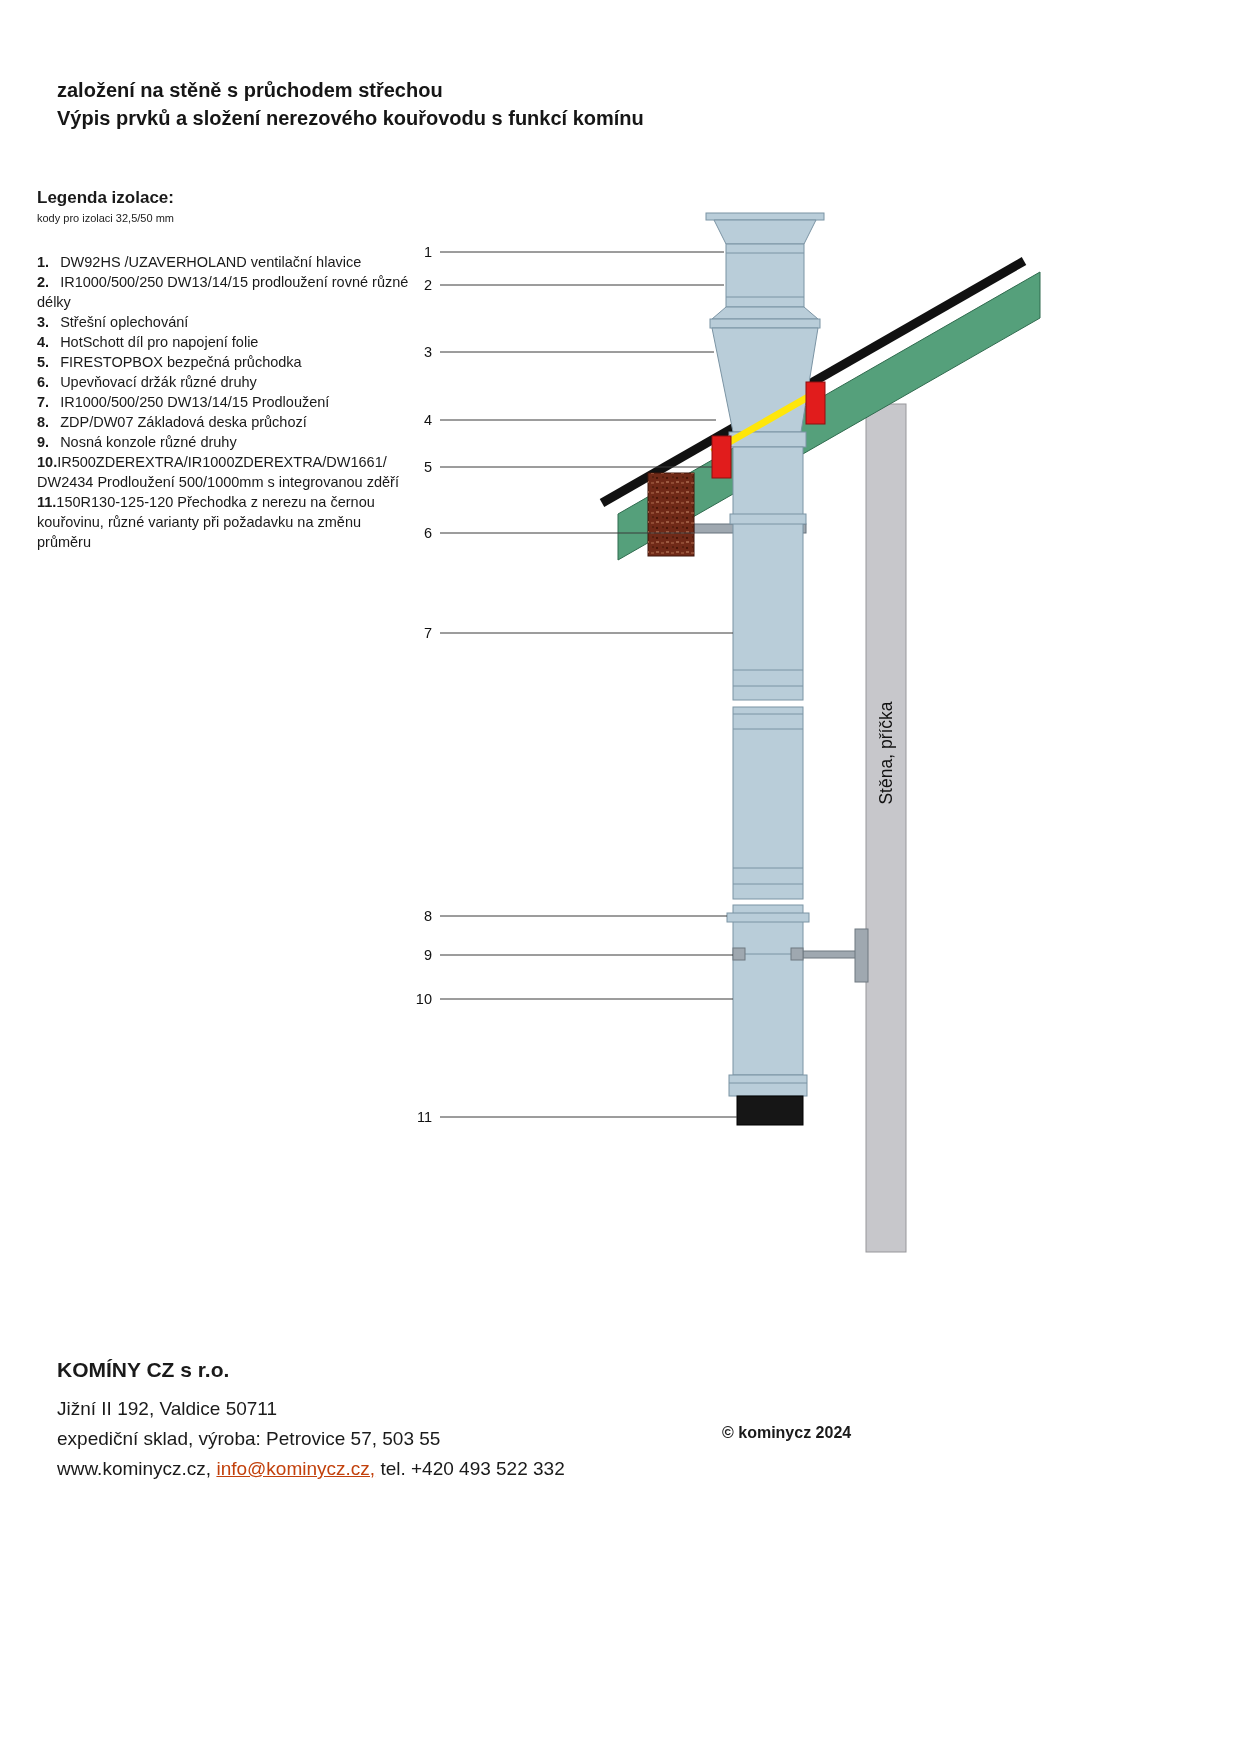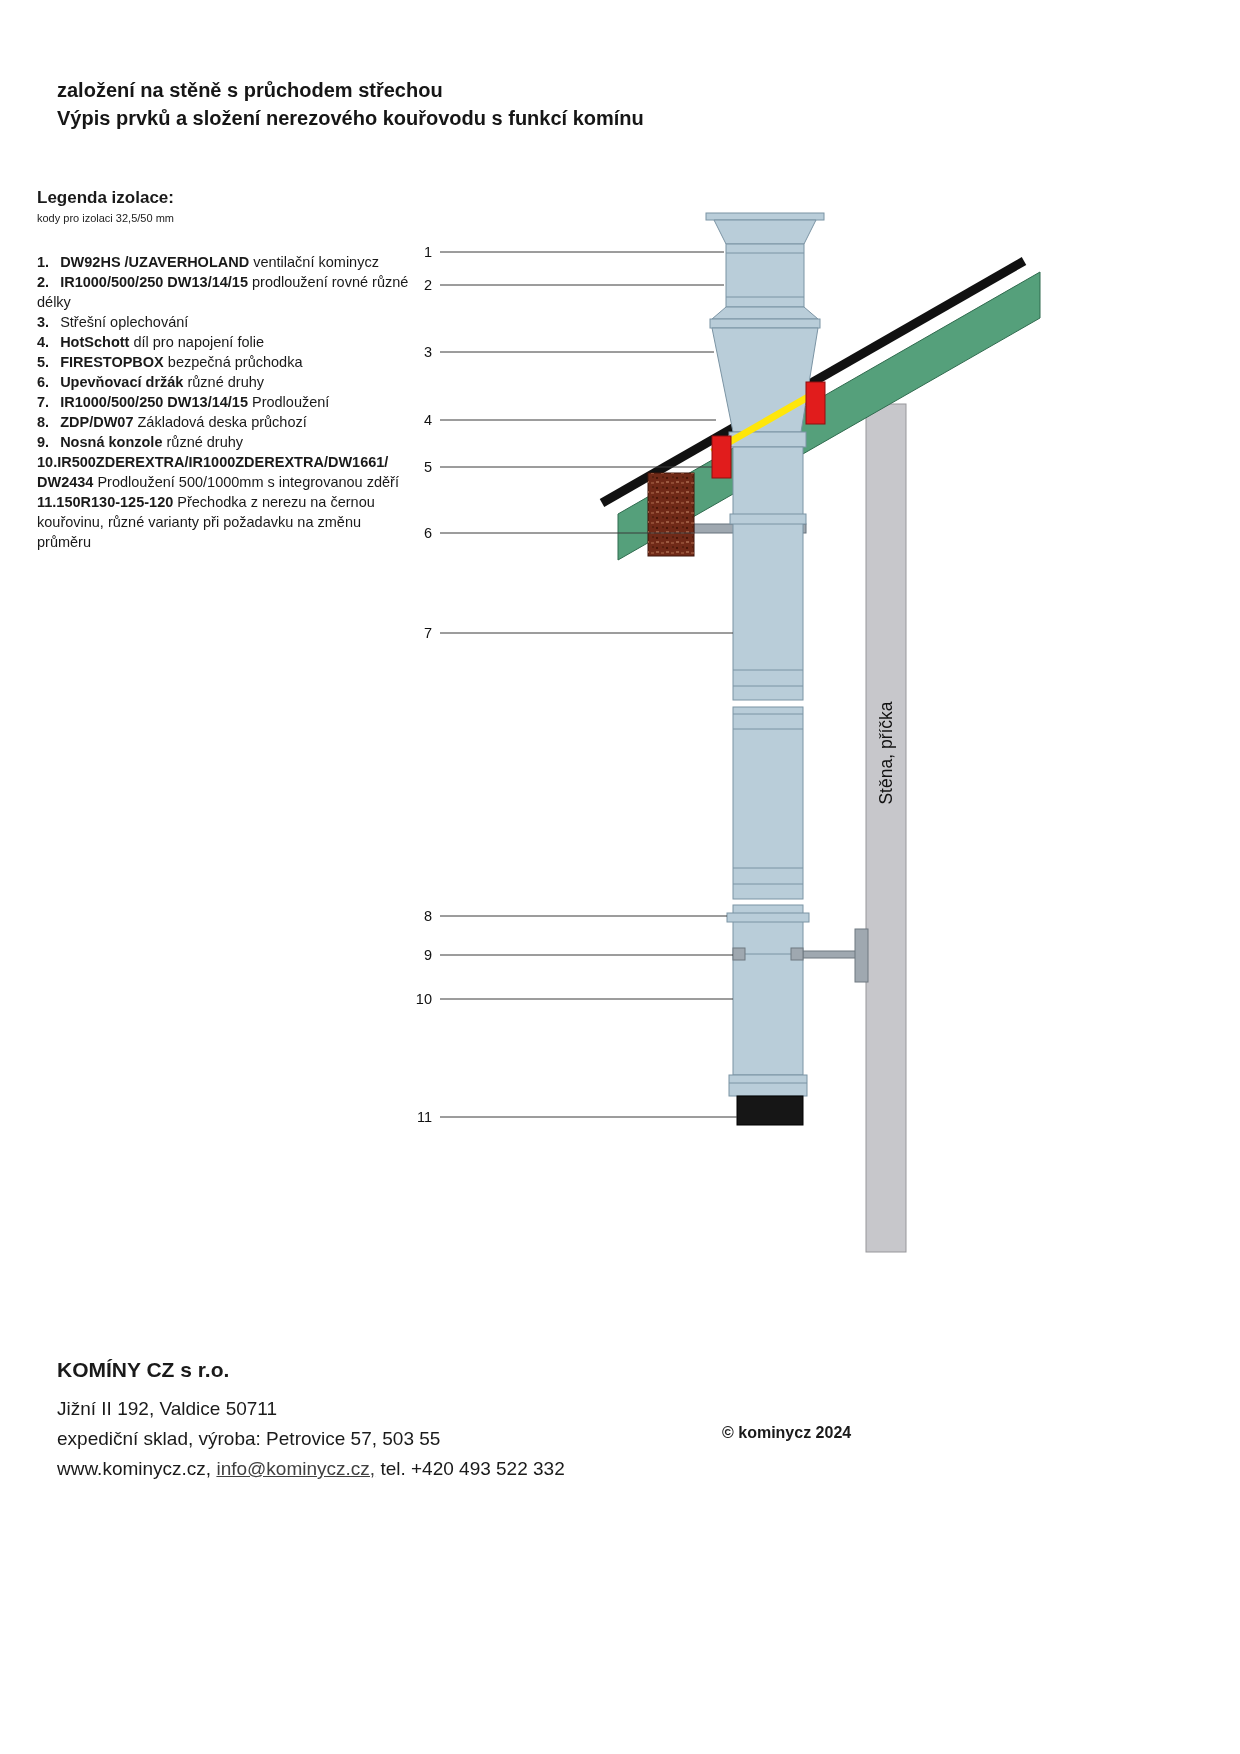--- a/index.html
+++ b/index.html
@@ -11,54 +11,54 @@
   .title{position:absolute;left:57px;top:76px;width:720px;
     font-size:20px;font-weight:700;line-height:28px;color:#161616;}
   
   .legend{position:absolute;left:37px;top:188px;width:382px;}
   .legend-heading{margin:0;font-size:17px;font-weight:700;}
   .legend-sub{font-size:11px;margin-top:4px;color:#222;}
   .legend-list{margin-top:28px;font-size:14.5px;line-height:20px;}
   .legend-item{overflow-wrap:break-word;}
   .li-num{font-weight:700;margin-right:7px;}
   .legend-item.tight .li-num{margin-right:0;}
-  .li-code{font-weight:700;text-align:right;}
+  .li-code{font-weight:400;text-align:right;}
   
   .diagram{position:absolute;left:0;top:0;width:1240px;height:1754px;pointer-events:none;}
   .diagram-svg{position:absolute;left:0;top:0;pointer-events:none;}
   .callout{position:absolute;left:396px;width:36px;text-align:right;
     font-size:14.5px;color:#111;line-height:20px;}
   .wall-label{position:absolute;left:886px;top:753px;
     transform:translate(-50%,-50%) rotate(-90deg);
     font-size:17.5px;color:#111;white-space:nowrap;}
   
   .footer{position:absolute;left:57px;top:1358px;width:700px;}
   .f-company{font-size:21px;font-weight:700;margin-bottom:12px;}
   .f-line{font-size:19px;line-height:30px;}
-  .email{color:#404040;text-decoration:underline;pointer-events:auto;}
+  .email{color:#c2410c;text-decoration:underline;pointer-events:auto;}
   .copyright{position:absolute;left:722px;top:1424px;font-size:16px;font-weight:700;}
 </style>
 </head>
 <body>
 
 <div class="page">
 
   <header class="title">
     <div>založení na stěně s průchodem střechou</div>
     <div>Výpis prvků a složení nerezového kouřovodu s funkcí komínu</div>
   </header>
 
   <section class="legend">
     <h2 class="legend-heading">Legenda izolace:</h2>
     <div class="legend-sub">kody pro izolaci 32,5/50 mm</div>
     <div class="legend-list">
       <div class="legend-item">
         <span class="li-num">1.</span>
         <span class="li-code">DW92HS /UZAVERHOLAND</span>
-        <span class="li-desc">ventilační kominycz</span>
+        <span class="li-desc">ventilační hlavice</span>
       </div>
       <div class="legend-item">
         <span class="li-num">2.</span>
         <span class="li-code">IR1000/500/250  DW13/14/15</span>
         <span class="li-desc">prodloužení rovné různé délky</span>
       </div>
       <div class="legend-item">
         <span class="li-num">3.</span>
         <span class="li-desc">Střešní oplechování</span>
       </div>

